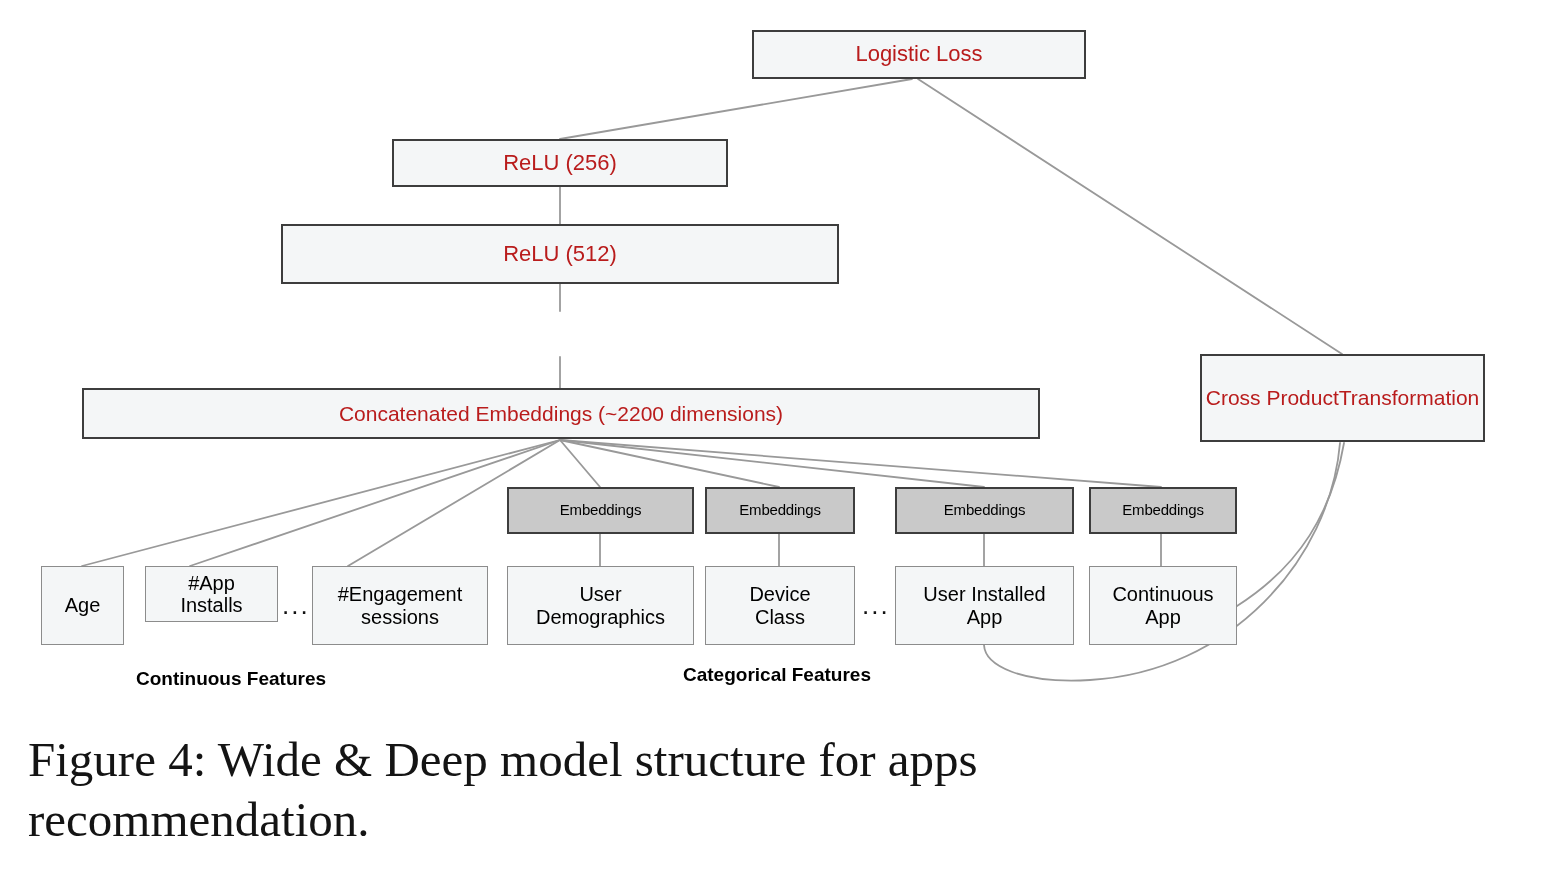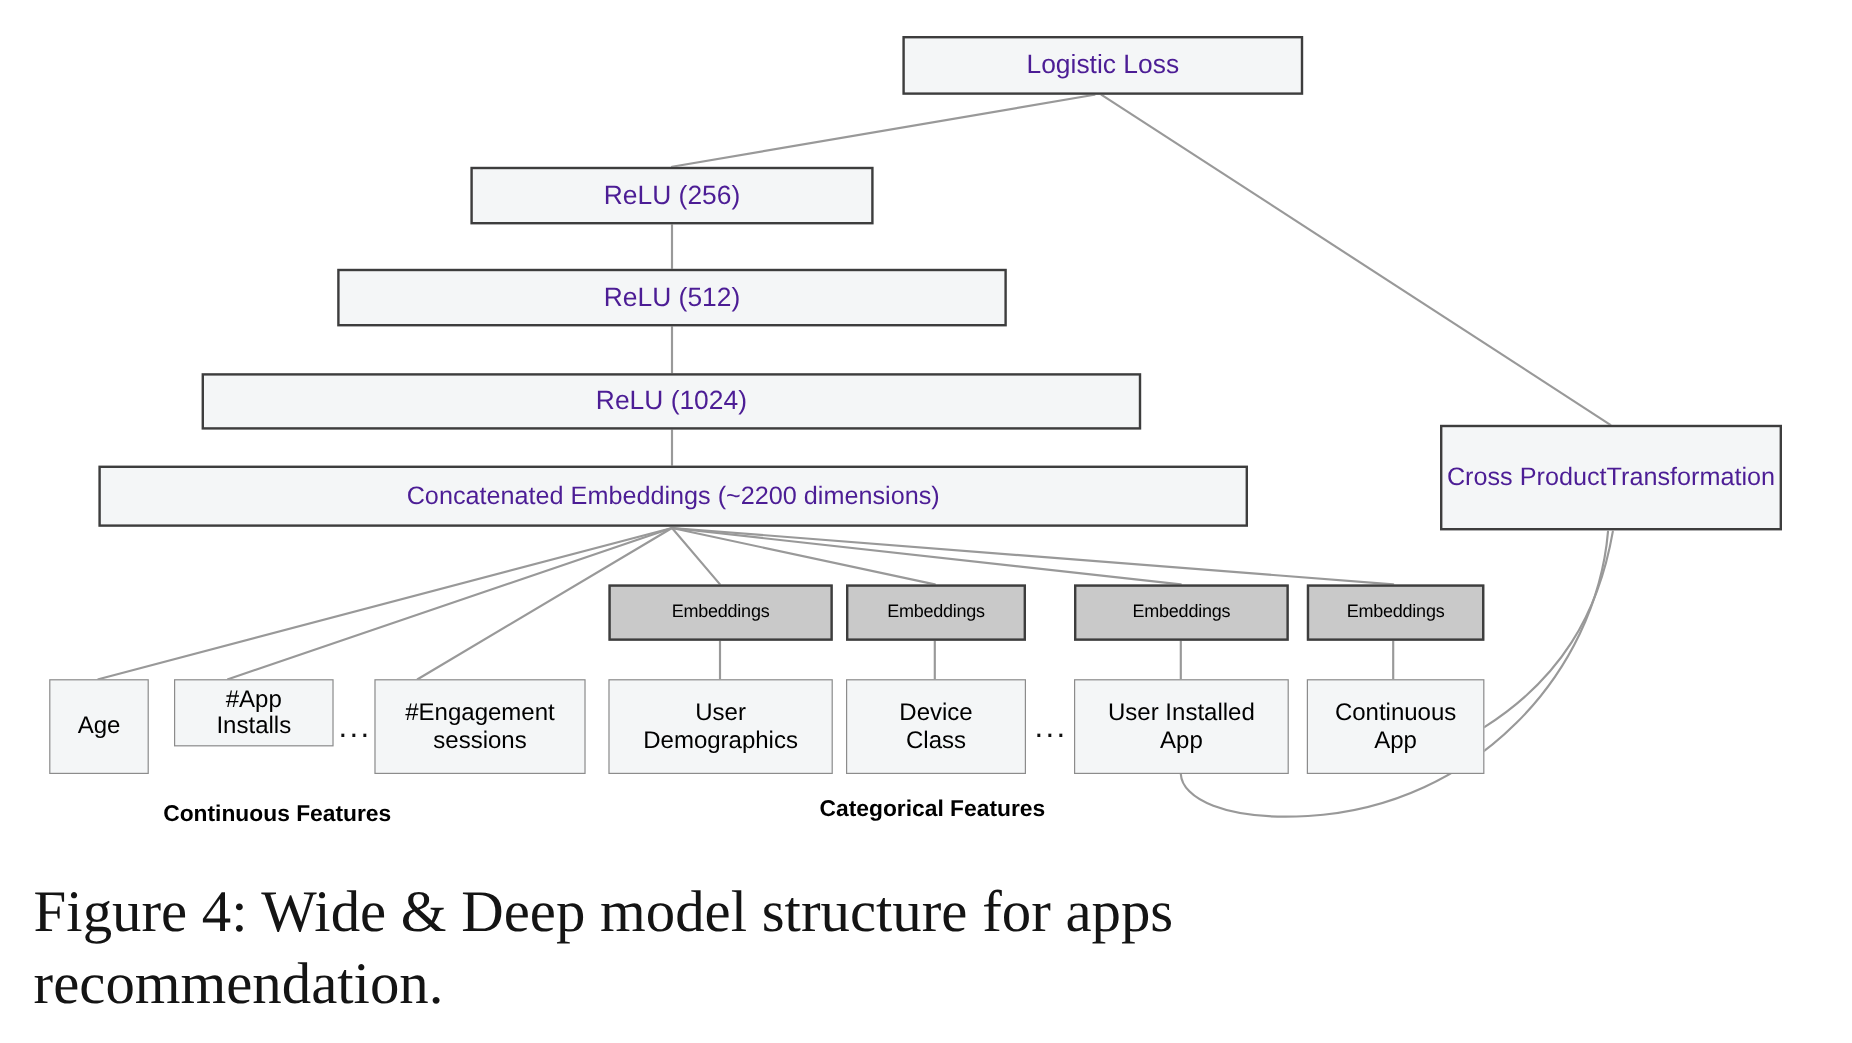--- a/index.html
+++ b/index.html
@@ -1,21 +1,21 @@
 <!DOCTYPE html>
 <html><head>
 <meta charset="utf-8">
 <style>
   html,body{margin:0;padding:0;background:#ffffff;}
   #page{position:relative;width:1543px;height:869px;background:#ffffff;overflow:hidden;
         font-family:"Liberation Sans",sans-serif;}
   svg.wires{position:absolute;left:0;top:0;width:1543px;height:869px;pointer-events:none;}
   .node{position:absolute;box-sizing:border-box;display:flex;align-items:center;
         justify-content:center;text-align:center;line-height:1.12;}
-  .lightbox{background:#f4f6f7;border:2.5px solid #3d3d3d;color:#4c1d95;}
+  .lightbox{background:#f4f6f7;border:2.5px solid #3d3d3d;color:#b91c1c;}
   .thinbox{background:#f4f6f7;border:1.6px solid #8c8c8c;color:#000;}
   .graybox{background:#c9c9c9;border:2.5px solid #3d3d3d;color:#000;}
   .t22{font-size:22px;}
   .t21{font-size:21px;}
   .t20{font-size:20px;}
   .t15{font-size:15px;font-family:"Liberation Sans Narrow","Liberation Sans",sans-serif;letter-spacing:-0.2px;}
   .concat-txt{font-size:21px;font-family:"Liberation Sans Narrow","Liberation Sans",sans-serif;}
   .ellipsis{position:absolute;font-size:26px;color:#111;letter-spacing:2px;}
   .grouplabel{position:absolute;font-size:19px;font-weight:bold;color:#000;
               font-family:"Liberation Sans Narrow","Liberation Sans",sans-serif;white-space:nowrap;}
@@ -59,25 +59,22 @@
     </g>
   </svg>
 
   <div class="node lightbox t22" style="left:752px;top:30px;width:334px;height:49px;">
     <span>Logistic Loss</span>
   </div>
 
   <div class="node lightbox t22" style="left:392px;top:139px;width:336px;height:48px;">
     <span>ReLU (256)</span>
   </div>
-  <div class="node lightbox t22" style="left:281px;top:224px;width:558px;height:48px;">
+  <div class="node lightbox t22" style="left:281px;top:224px;width:558px;height:60px;">
     <span>ReLU (512)</span>
-  </div>
-  <div class="node lightbox t22" style="left:168px;top:311px;width:783px;height:47px;">
-    <span>ReLU (1024)</span>
   </div>
 
   <div class="node lightbox concat-txt" style="left:82px;top:388px;width:958px;height:51px;">
     <span>Concatenated Embeddings (~2200 dimensions)</span>
   </div>
 
   <div class="node lightbox t21" style="left:1200px;top:354px;width:285px;height:88px;flex-direction:row;">
     <span>Cross Product</span>
     <span>Transformation</span>
   </div>

